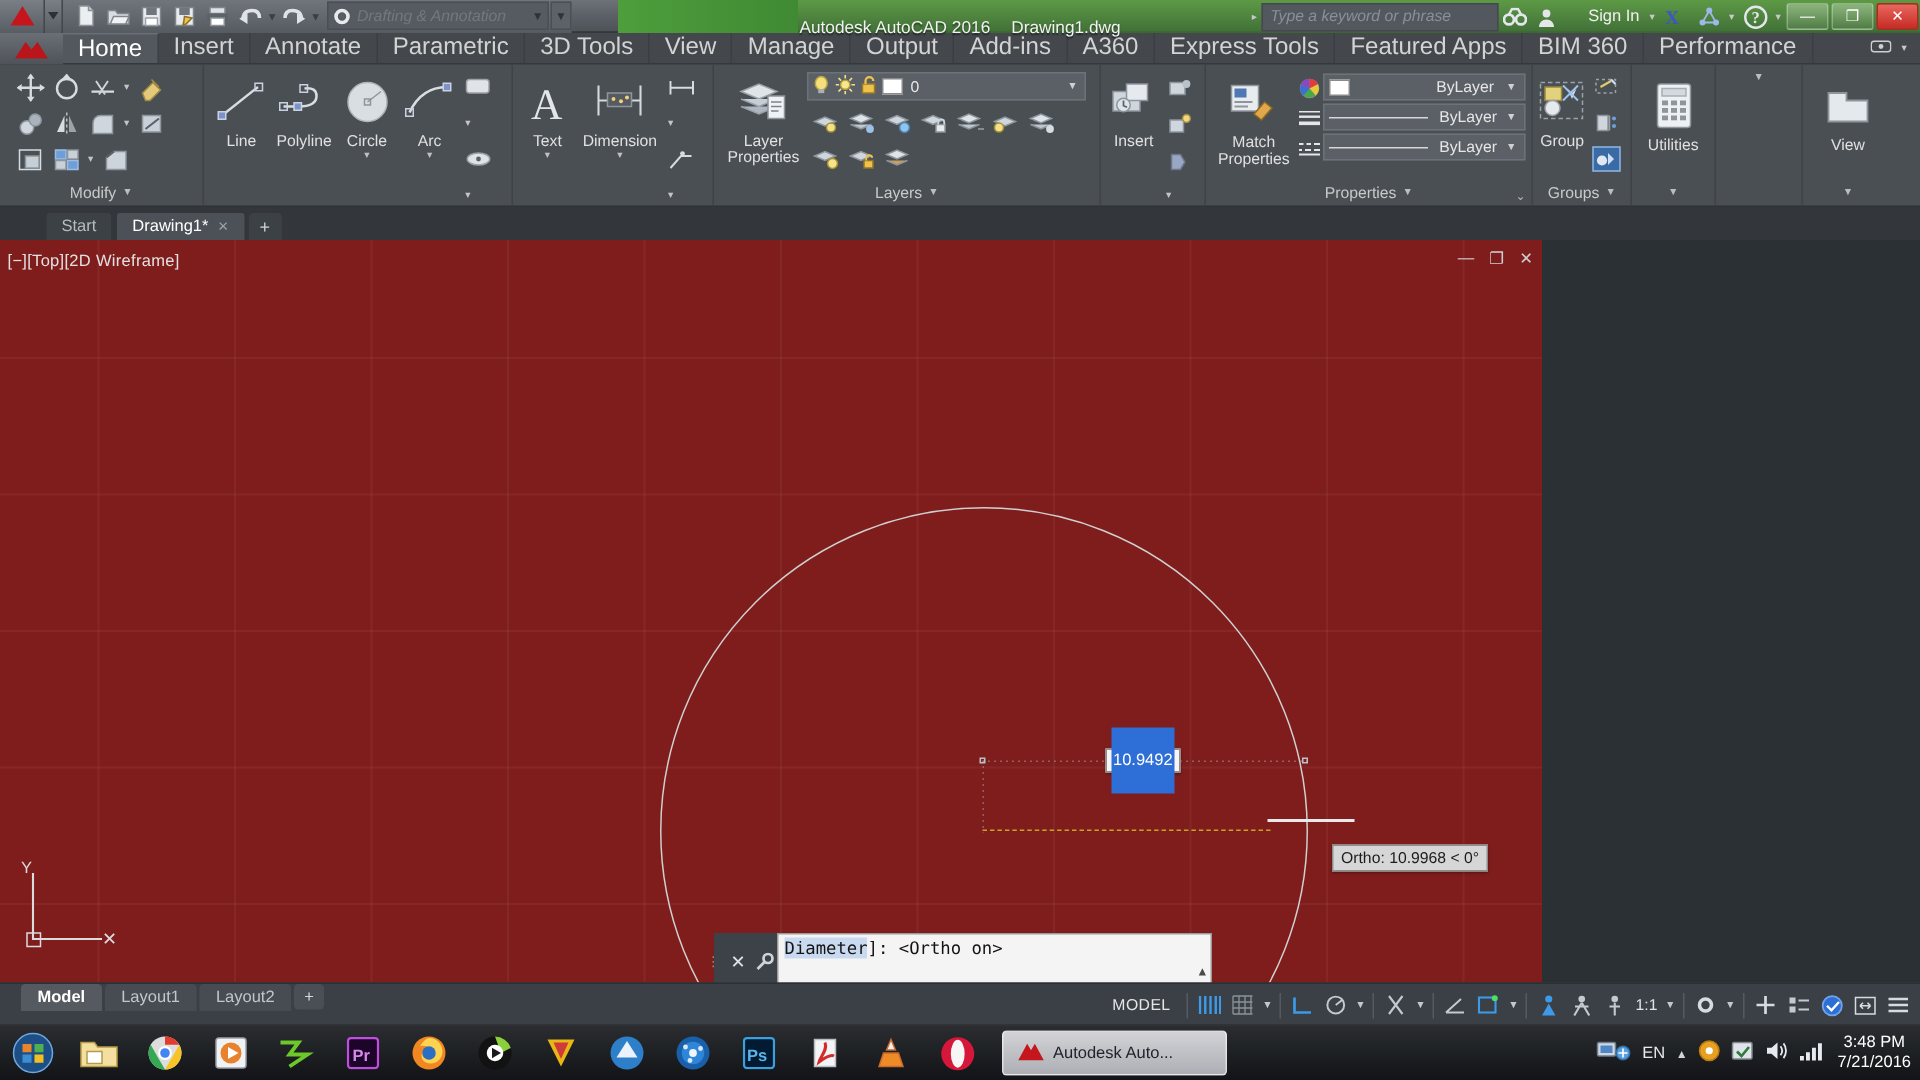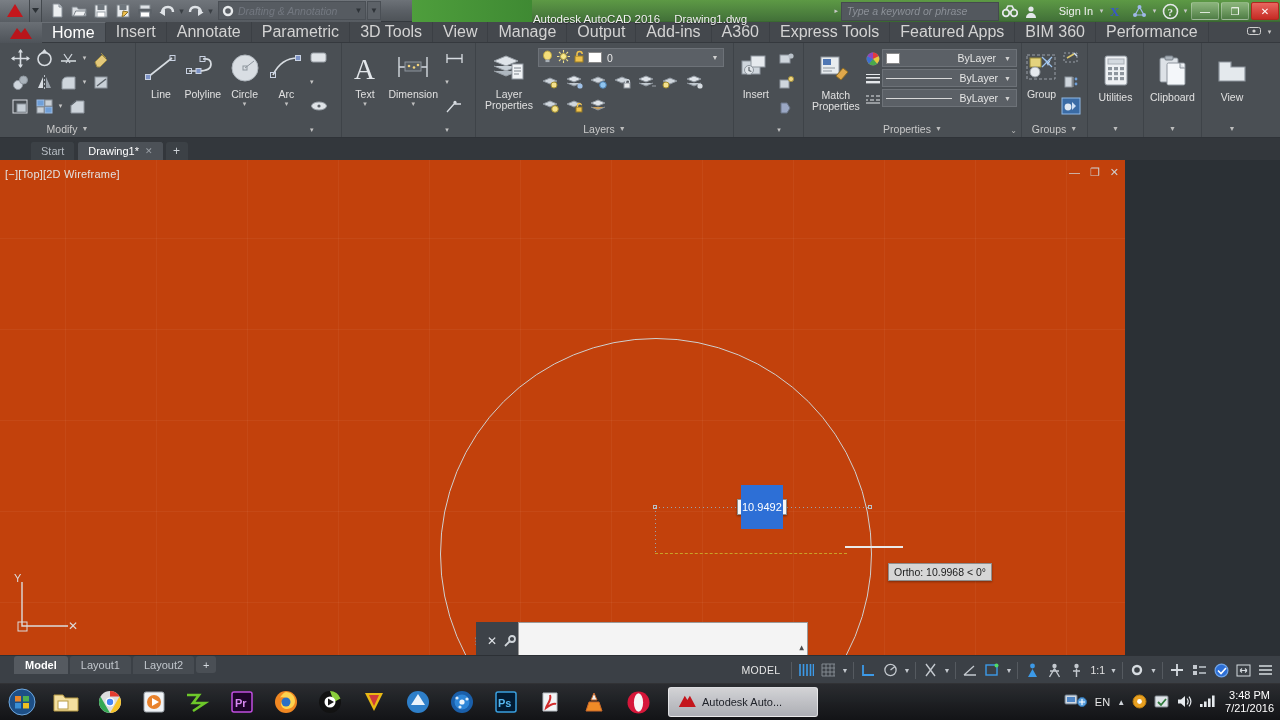--- a/index.html
+++ b/index.html
@@ -130,22 +130,22 @@
   .ftab { height:19px;display:flex;align-items:center;gap:6px;padding:0 10px;
     font-size:11px;color:#b6bcc2; background:#3c4146; border-top-left-radius:3px;border-top-right-radius:3px;
     margin-right:2px; border:1px solid #33373c; border-bottom:none;}
   .ftab.active{ background:#4c5157; color:#ffffff; }
   .ftab .x{font-size:9px;color:#9aa0a6;}
   .ftab-plus{ width:22px;height:18px;display:flex;align-items:center;justify-content:center;
     background:#3c4146;color:#cfd4d9;font-size:12px;border-top-left-radius:3px;border-top-right-radius:3px;}
 
   
   .canvas {
-    position:absolute;left:0;top:160px;width:1125px;height:495px;
-    background:#c2410c; overflow:hidden;
+    position:absolute;left:0;top:160px;width:1028px;height:495px;
+    background:#7f1d1d; overflow:hidden;
   }
   .grid-lines{position:absolute;inset:0;
     background-image:
       linear-gradient(to right, rgba(255,255,255,.045) 1px, transparent 1px),
       linear-gradient(to bottom, rgba(255,255,255,.045) 1px, transparent 1px);
     background-size:91px 91px; background-position:-26px -13px;}
   .vp-label{position:absolute;left:5px;top:8px;font-size:11px;color:#e2e2e2;letter-spacing:.2px;}
   .vp-btns{position:absolute;right:6px;top:6px;display:flex;gap:10px;color:#cfcfcf;font-size:11px;}
 
   .big-circle{
@@ -931,33 +931,20 @@
           </div>
           <div class="lbl">Utilities</div>
         </div>
       </div>
       <div class="panel-title">
         <span class="pc">▼</span>
       </div>
     </div>
 
     <div class="panel" style="width:58px">
-      <div class="panel-body" style="justify-content:center;padding-top:6px">
-        <div class="bigbtn">
-          <div class="glyph">
-            <svg width="30" height="32">
-                <rect x="2" y="3" width="18" height="24" rx="1.5" fill="#dde2e7" stroke="#8d959d"></rect>
-                <rect x="7" y="1" width="8" height="4" rx="1" fill="#aab2ba" stroke="#79818a"></rect>
-                <rect x="9" y="8" width="18" height="22" rx="1.5" fill="#f4f7fa" stroke="#8d959d"></rect>
-                <path d="M22 8v5h5" fill="#dde2e7" stroke="#8d959d"></path>
-              </svg>
-          </div>
-          <div class="lbl">Clipboard</div>
-        </div>
-      </div>
       <div class="panel-title">
         <span class="pc">▼</span>
       </div>
     </div>
 
     <div class="panel" style="width:60px;border-right:none">
       <div class="panel-body" style="justify-content:center;padding-top:6px">
         <div class="bigbtn">
           <div class="glyph">
             <svg width="32" height="30">
@@ -1068,20 +1055,23 @@
   <div class="cmdbar">
     <div class="cmd-handle">⋮⋮</div>
     <div class="cmd-x">✕</div>
     <div class="cmd-wr">
       <svg width="13" height="13">
           <path d="M2 11l5-5" stroke="#cfd4d9" stroke-width="1.8"></path>
           <circle cx="9" cy="4" r="3" fill="none" stroke="#cfd4d9" stroke-width="1.8"></circle>
         </svg>
     </div>
     <div class="cmd-input">
+      <div>
+        <span class="hl">Diameter</span><span>]:   &lt;Ortho on&gt;</span>
+      </div>
       <div class="cmd-up">▲</div>
     </div>
   </div>
 
   <div class="statusbar">
     <div style="width:14px"></div>
     <div class="ltab active">
         <span>Model</span>
       </div>
     <div class="ltab">

